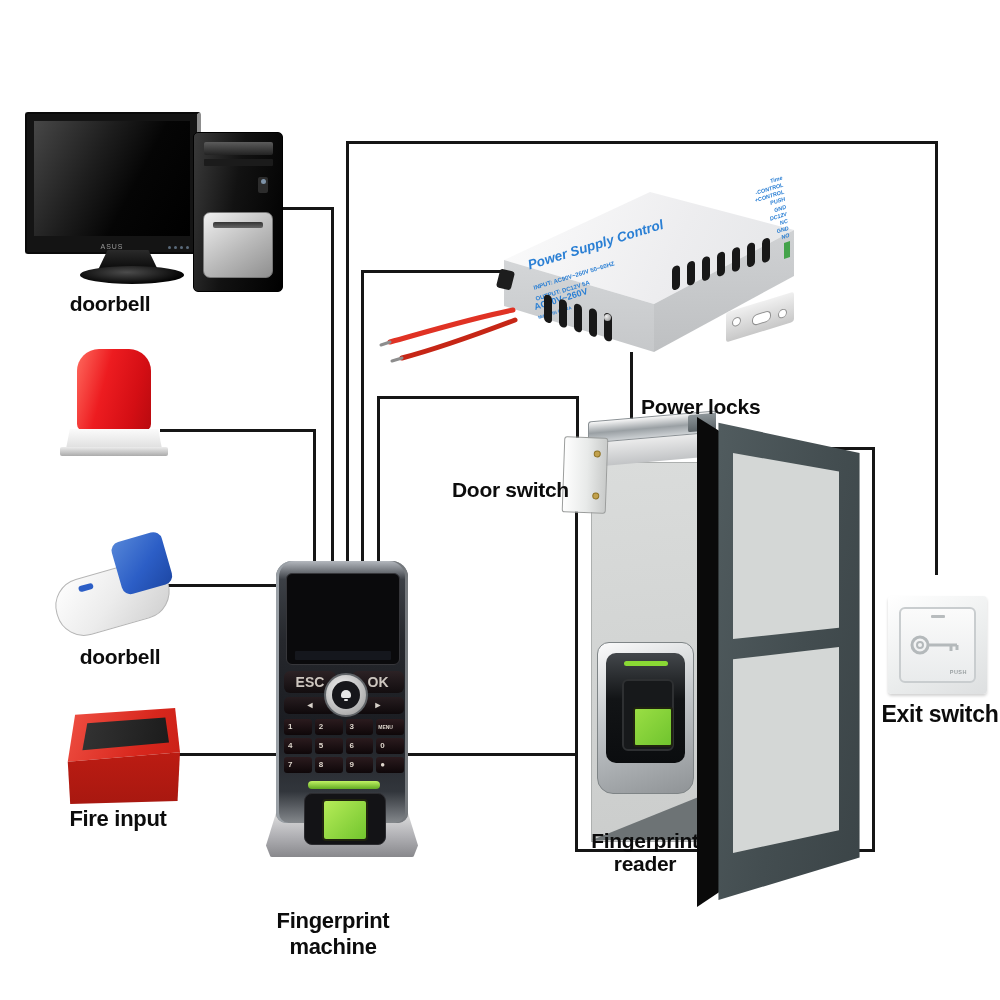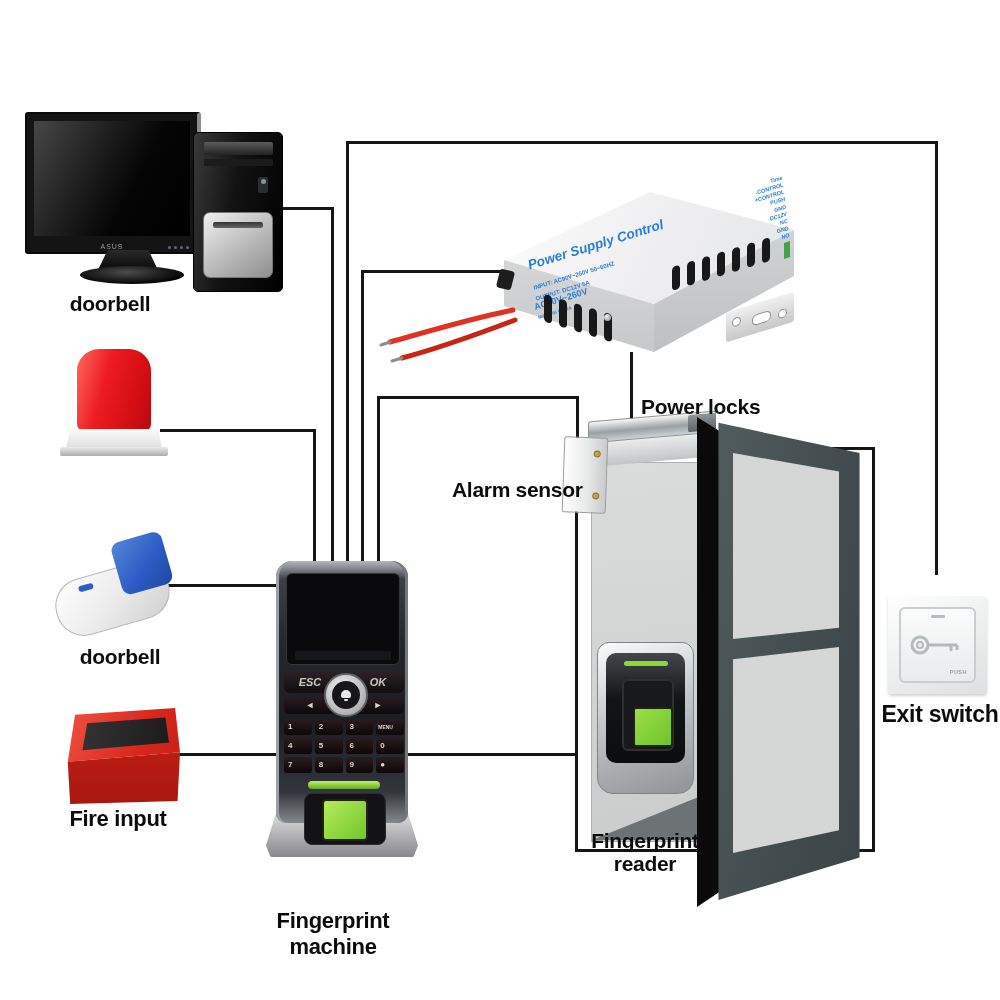--- a/index.html
+++ b/index.html
@@ -71,21 +71,21 @@
        background:radial-gradient(circle at 76% 45%,#16335f 0%,#0a1426 45%,#05070d 72%);}
   .fmtime{position:absolute;left:7px;top:13px;font-size:15px;font-weight:bold;color:#f0f0f0;letter-spacing:0.5px;}
   .fmdate{position:absolute;left:9px;top:33px;font-size:5px;color:#7aa5e8;}
   .fmdot{position:absolute;left:6px;top:4px;width:5px;height:5px;background:#d02a22;border-radius:1px;}
   .swirl{position:absolute;right:3px;top:8px;width:42px;height:42px;border-radius:50%;
        background:radial-gradient(circle at 52% 48%,rgba(150,195,255,.95) 0%,rgba(55,110,215,.6) 32%,rgba(10,30,80,0) 68%);}
   .swirl i{position:absolute;inset:5px;border:2px solid rgba(160,200,255,.75);border-radius:50%;
        border-left-color:transparent;border-bottom-color:transparent;transform:rotate(-35deg);display:block;}
   .fmfoot{position:absolute;left:8px;bottom:4px;width:96px;height:9px;background:#15171d;border-radius:1px;}
   .fkey{position:absolute;height:22px;border-radius:6px;background:linear-gradient(#2c2225,#120d0f);
-       color:#cdc6bf;font-size:11px;font-weight:bold;text-align:center;line-height:22px;font-style:italic;}
+       color:#cdc6bf;font-size:14px;font-weight:bold;text-align:center;line-height:22px;}
   .akey{position:absolute;height:17px;border-radius:5px;background:linear-gradient(#271d20,#0e090b);
        color:#d8d2ca;font-size:9px;text-align:center;line-height:17px;}
   .fmcircle{position:absolute;left:48px;top:112px;width:40px;height:40px;border-radius:50%;
        background:radial-gradient(circle at 40% 35%,#f4f4f4,#b2b2b2 70%,#8a8a8a);border:2px solid #606468;}
   .fmcircle .in{position:absolute;inset:6px;border-radius:50%;background:#17171b;}
   .belldome{position:absolute;left:50%;top:9px;width:10px;height:8px;margin-left:-5px;border-radius:5px 5px 2px 2px;background:#e8e8e8;}
   .bellclap{position:absolute;left:50%;top:18px;width:4px;height:2px;margin-left:-2px;border-radius:1px;background:#e8e8e8;}
   .pad{position:absolute;left:8px;top:158px;width:120px;display:grid;grid-template-columns:repeat(4,1fr);gap:3px;}
   .key{height:16px;background:linear-gradient(#2b1b1e,#0e0709);border-radius:3px;color:#ded6cc;
        font-size:8px;font-weight:bold;line-height:16px;padding-left:4px;box-sizing:border-box;}
@@ -343,21 +343,21 @@
   </div>
   <div class="abs reader">
     <div class="rblack">
       <div class="rled"></div>
       <div class="rwin">
         <div class="rgreen"></div>
       </div>
     </div>
   </div>
   <div class="lbl" style="left:641px;top:395px;width:200px;font-size:21px;">Power locks</div>
-  <div class="lbl" style="left:452px;top:478px;width:140px;font-size:21px;">Alarm sensor</div>
+  <div class="lbl" style="left:452px;top:478px;width:140px;font-size:21px;">Door switch</div>
   <div class="lbl" style="left:585px;top:789px;width:120px;text-align:center;font-size:21px;line-height:1.1;margin-top:40px;">
     <span>Fingerprint</span><br>
     <span>reader</span>
   </div>
 
   <div class="abs exit">
     <div class="exitin">
       <div class="exitdash"></div>
       <svg width="56" height="28" viewBox="0 0 56 28" style="position:absolute;left:8px;top:22px;">
         <circle cx="11" cy="14" r="8" stroke="#b4b9bb" stroke-width="3" fill="none"></circle>

